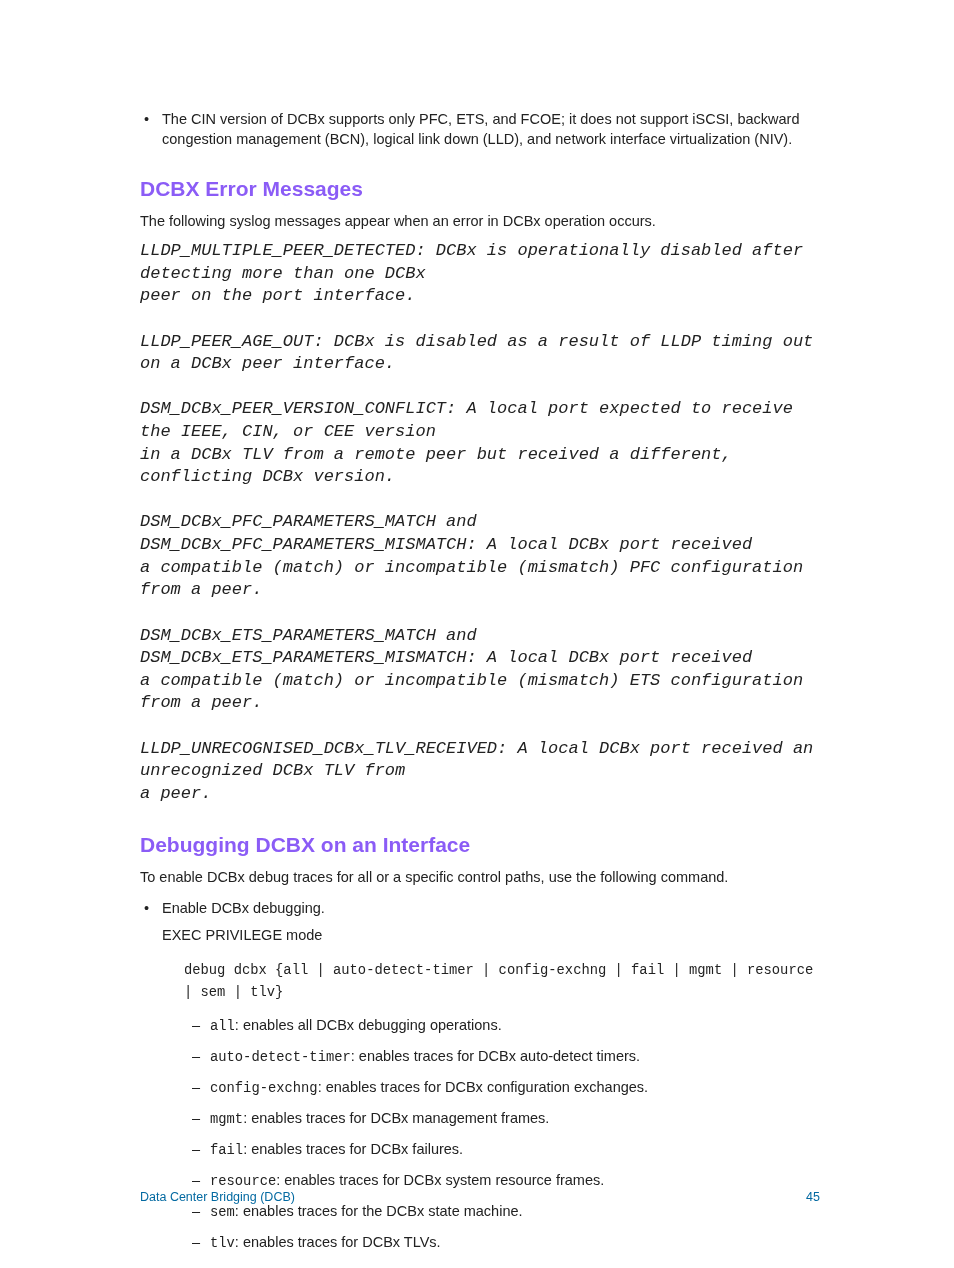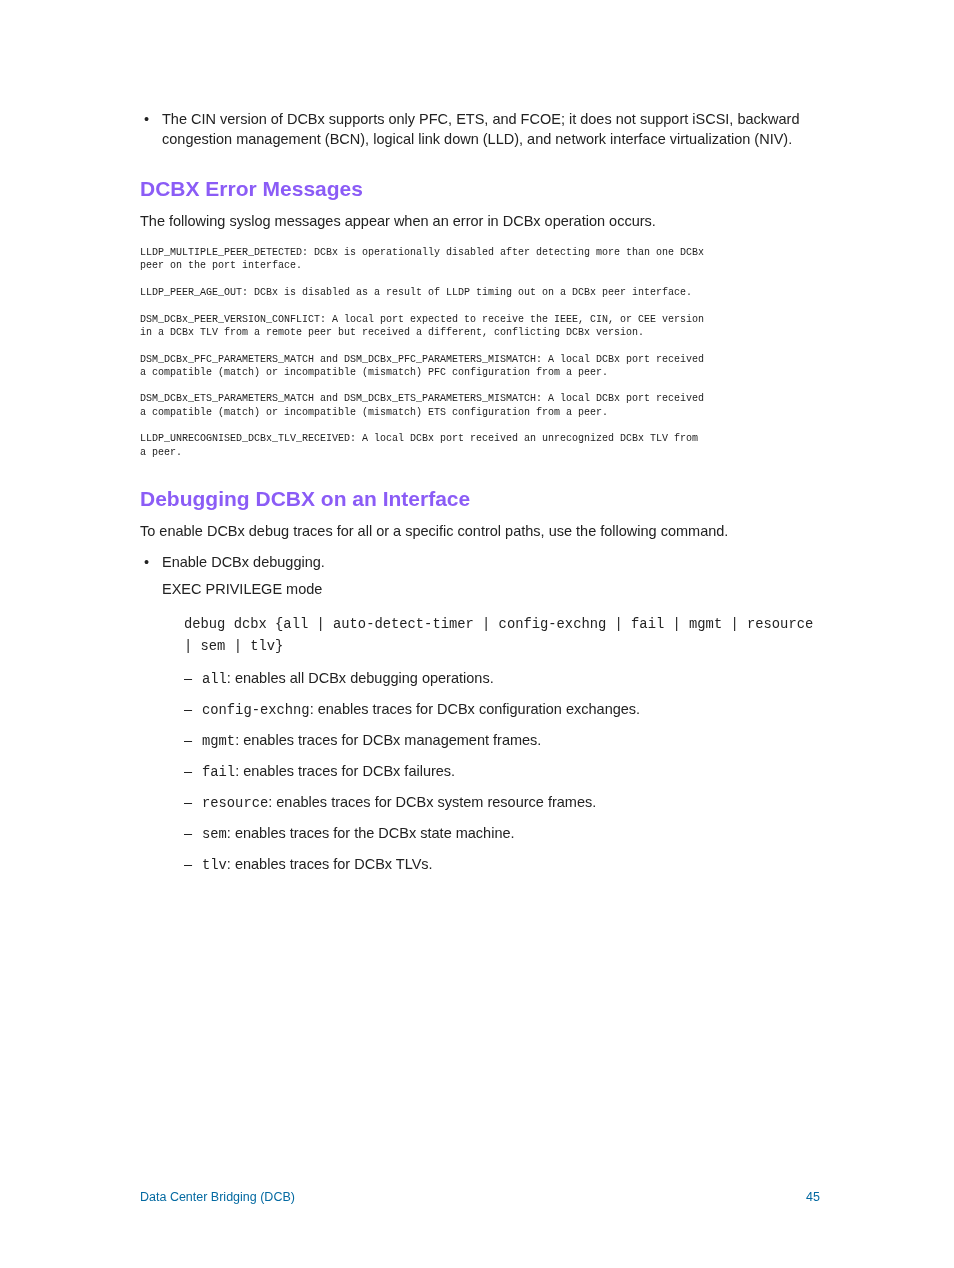--- a/index.html
+++ b/index.html
@@ -38,26 +38,27 @@
     margin: 28px 0 10px 0;
     color: #8b5cf6;
   }
   p.lead {
     font-size: 14.5px;
     line-height: 1.45;
     margin: 0 0 8px 0;
   }
   pre.logs {
     font-family: "Courier New", Courier, monospace;
-    font-size: 10px;
+    font-size: 17px;
     line-height: 1.33;
     white-space: pre-wrap;
     word-break: break-word;
-    margin: 14px 0 0 0;
+    margin: 8px 0 0 0;
     color: #222;
+    font-style: italic;
   }
   .cmd-item {
     position: relative;
     padding-left: 22px;
     font-size: 14.5px;
     line-height: 1.45;
     margin-top: 10px;
   }
   .cmd-item::before {
     content: "•";
@@ -71,21 +72,21 @@
   pre.cmd {
     font-family: "Courier New", Courier, monospace;
     font-size: 13.8px;
     line-height: 1.6;
     white-space: pre-wrap;
     margin: 14px 0 10px 0;
   }
   ul.dash {
     list-style: none;
     padding: 0;
-    margin: 0;
+    margin: 8px;
   }
   ul.dash li {
     position: relative;
     padding-left: 18px;
     font-size: 14.5px;
     line-height: 1.45;
     margin: 9px 0;
   }
   ul.dash li::before {
     content: "–";
@@ -143,20 +144,21 @@
   <p class="lead">To enable DCBx debug traces for all or a specific control paths, use the following command.</p>
 
   <div class="cmd-item">
     <span>Enable DCBx debugging.</span>
     <div style="margin-top:6px;">EXEC PRIVILEGE mode</div>
 
     <div class="sub">
       <pre class="cmd">debug dcbx {all | auto-detect-timer | config-exchng | fail | mgmt | resource | sem | tlv}</pre>
       <ul class="dash" id="opts">
           <li><code class="inline">all</code><span>: enables all DCBx debugging operations.</span></li>
+          <li><code class="inline">auto-detect-timer</code><span>: enables traces for DCBx auto-detect timers.</span></li>
           <li><code class="inline">config-exchng</code><span>: enables traces for DCBx configuration exchanges.</span></li>
           <li><code class="inline">mgmt</code><span>: enables traces for DCBx management frames.</span></li>
           <li><code class="inline">fail</code><span>: enables traces for DCBx failures.</span></li>
           <li><code class="inline">resource</code><span>: enables traces for DCBx system resource frames.</span></li>
           <li><code class="inline">sem</code><span>: enables traces for the DCBx state machine.</span></li>
           <li><code class="inline">tlv</code><span>: enables traces for DCBx TLVs.</span></li>
         </ul>
     </div>
   </div>
 

